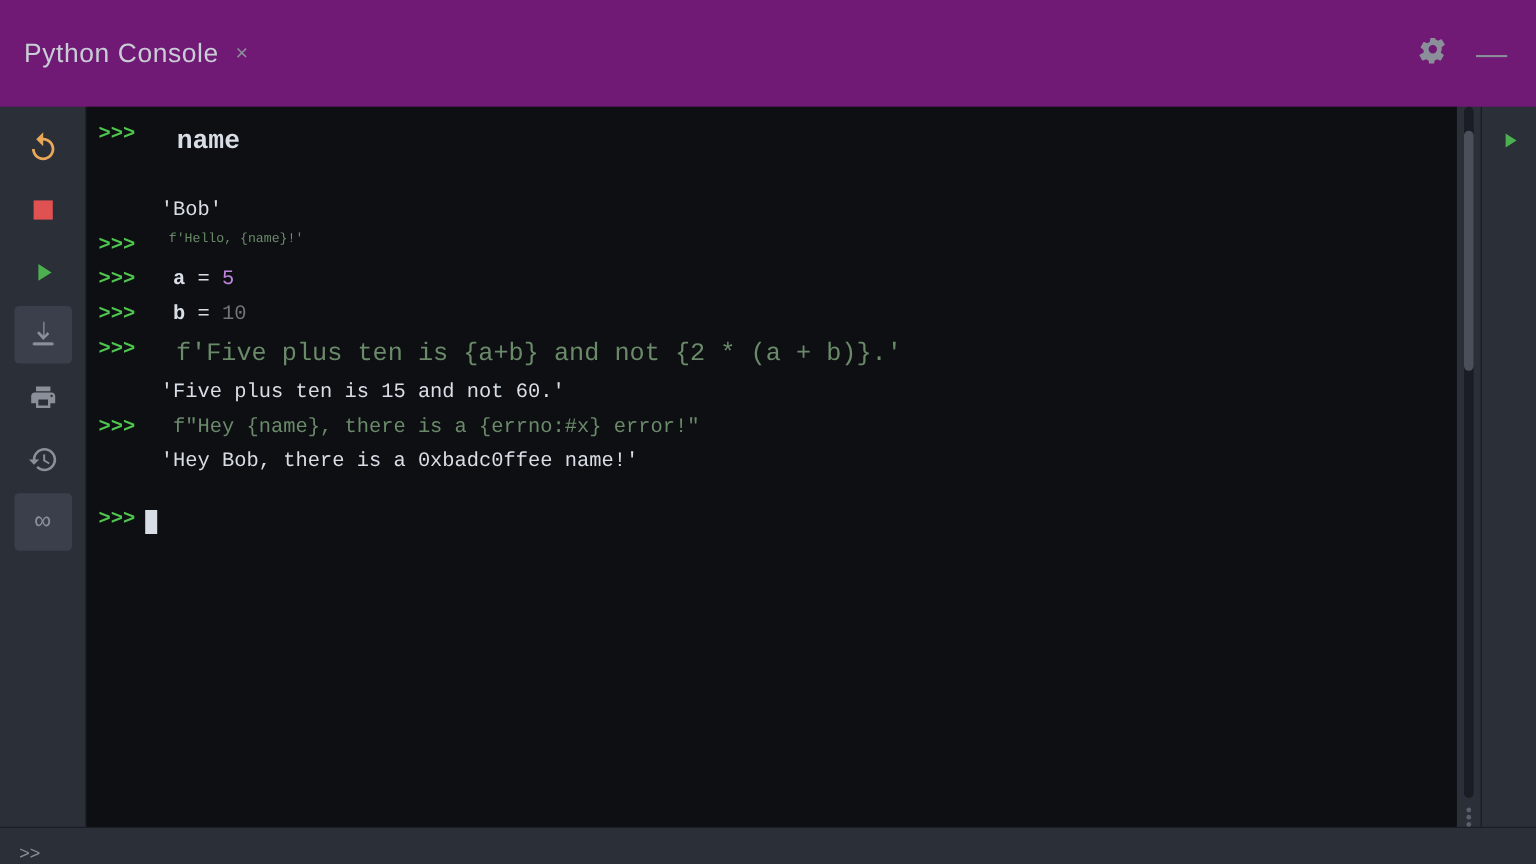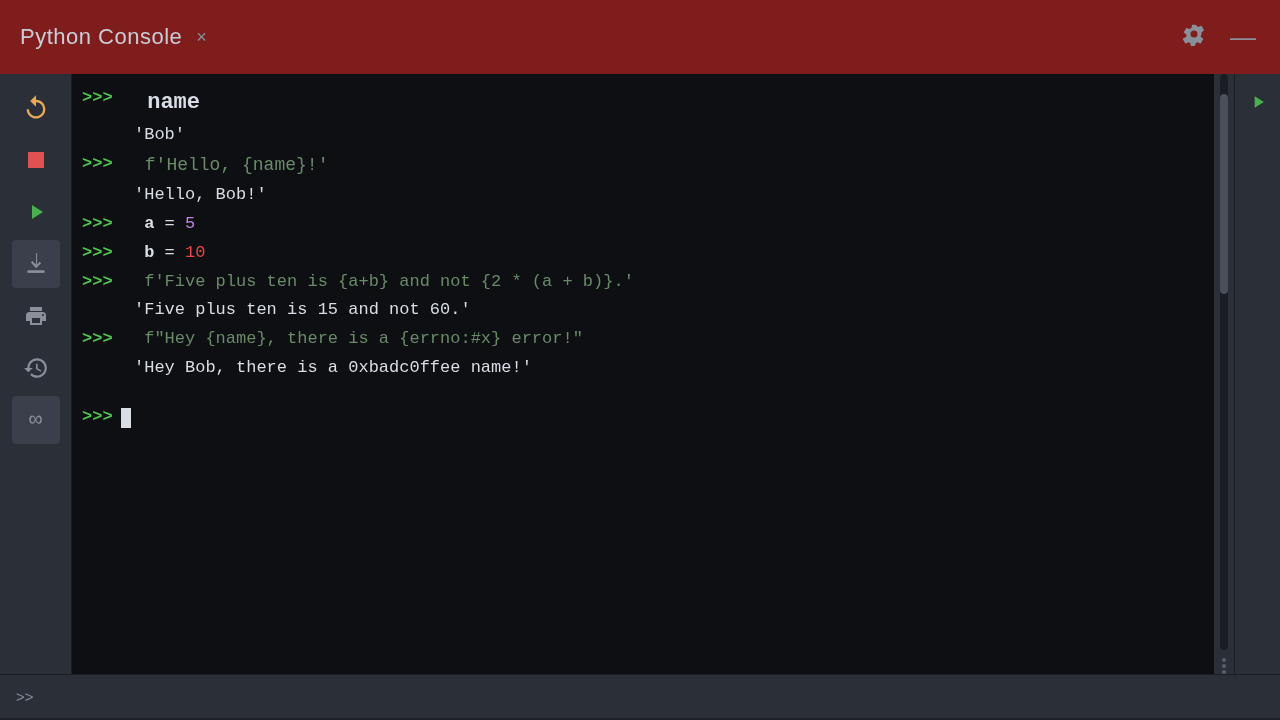--- a/index.html
+++ b/index.html
@@ -6,22 +6,22 @@
     body {
       width: 1280px;
       height: 720px;
       overflow: hidden;
       background: #1e2228;
       font-family: 'Courier New', Courier, monospace;
     }
 
     
     #title-bar {
-      height: 74px;
-      background: #7f1d1d;
+      height: 89px;
+      background: #701a75;
       display: flex;
       align-items: center;
       padding: 0 20px;
       position: relative;
     }
     #title-text {
       color: #c8cdd6;
       font-size: 22px;
       font-family: sans-serif;
       font-weight: 400;
@@ -276,46 +276,45 @@
     <div class="sidebar-btn active" style="font-size:22px; color:#8a8f9a;">∞</div>
   </div>
 
   <div id="console-area">
 
     <div class="console-line">
       <span class="prompt">&gt;&gt;&gt;</span>
       <span style="color:#d8dde6; font-weight:bold; font-size:22px;"> name</span>
     </div>
 
-    <div class="output-line" style="color:#d8dde6;">'Bob'</div>
-
-    <div class="console-line">
-      <span class="prompt">&gt;&gt;&gt;</span>
-      <span style="color:#6a8a6a; font-size:18px;"> f'Hello, {name}!'</span>
-    </div>
-
-    <div class="output-line" style="color:#d8dde6;">'Hello, Bob!'</div>
+    <div class="output-line" style="color:#d8dde6;margin-top:26px;">'Bob'</div>
+
+    <div class="console-line">
+      <span class="prompt">&gt;&gt;&gt;</span>
+      <span style="color:#6a8a6a; font-size:11px;"> f'Hello, {name}!'</span>
+    </div>
+
 
     <div class="console-line">
       <span class="prompt">&gt;&gt;&gt;</span>
       <span style="color:#d8dde6; font-weight:bold; font-size:17px;"> a</span>
       <span style="color:#d8dde6; font-size:17px;"> = </span>
       <span style="color:#c085e0; font-size:17px;">5</span>
     </div>
 
     <div class="console-line">
       <span class="prompt">&gt;&gt;&gt;</span>
       <span style="color:#d8dde6; font-weight:bold; font-size:17px;"> b</span>
       <span style="color:#d8dde6; font-size:17px;"> = </span>
-      <span style="color:#ef4444; font-size:17px;">10</span>
-    </div>
-
-    <div class="console-line">
-      <span class="prompt">&gt;&gt;&gt;</span>
-      <span style="color:#6a8a6a; font-size:17px;"> f'Five plus ten is {a+b} and not {2 * (a + b)}.'</span>
+      <span style="color:#737373; font-size:17px;">10</span>
+    </div>
+
+    <div class="console-line">
+      <span class="prompt">&gt;&gt;&gt;</span>
+      <span style="color:#6a8a6a; font-size:21px;"> f'Five plus ten is {a+b} and not {2 * (a + b)}.'</span>
     </div>
 
     <div class="output-line" style="color:#d8dde6;">'Five plus ten is 15 and not 60.'</div>
 
     <div class="console-line">
       <span class="prompt">&gt;&gt;&gt;</span>
       <span style="color:#6a8a6a; font-size:17px;"> f"Hey {name}, there is a {errno:#x} error!"</span>
     </div>
 
     <div class="output-line" style="color:#d8dde6;">'Hey Bob, there is a 0xbadc0ffee name!'</div>

